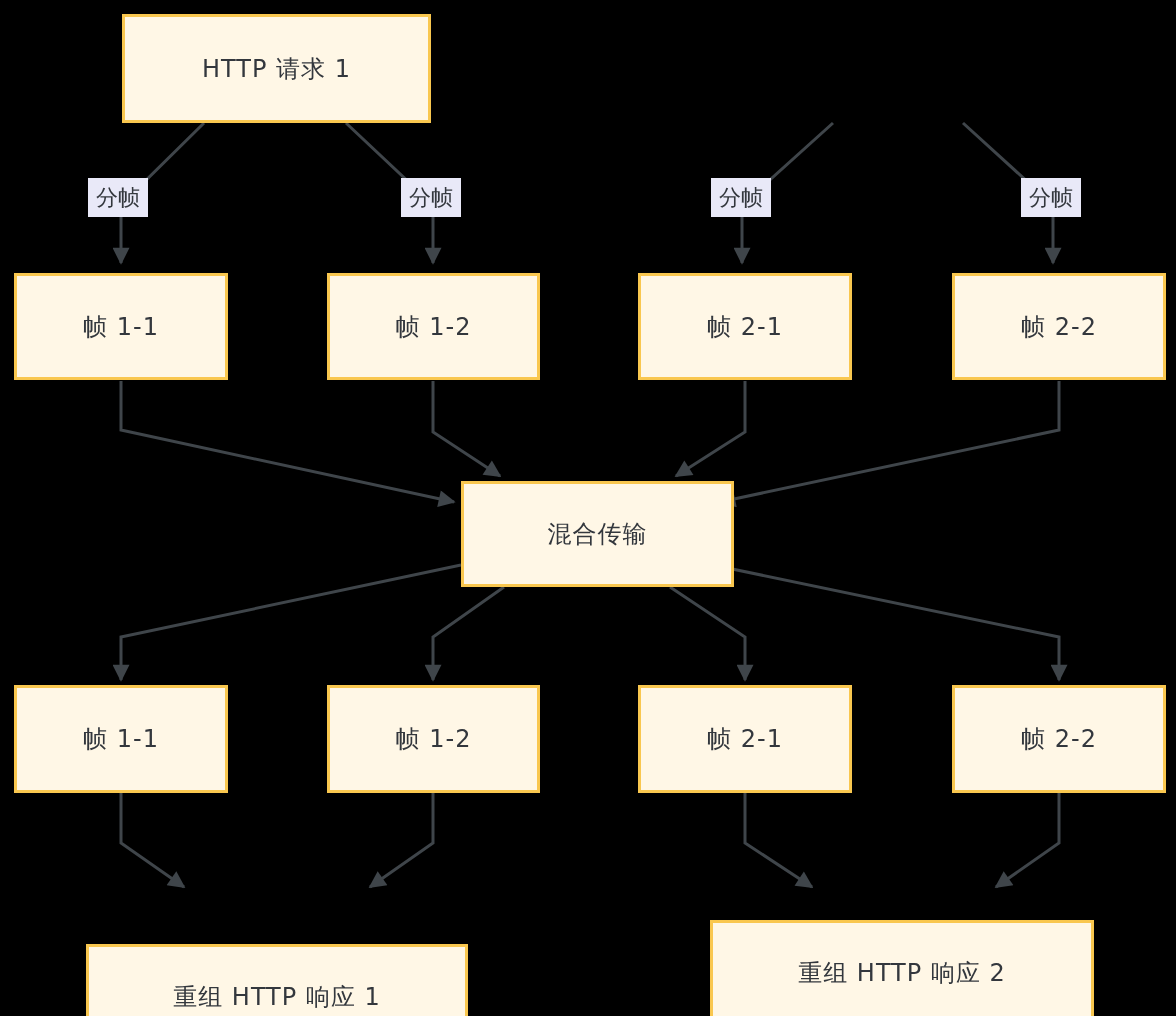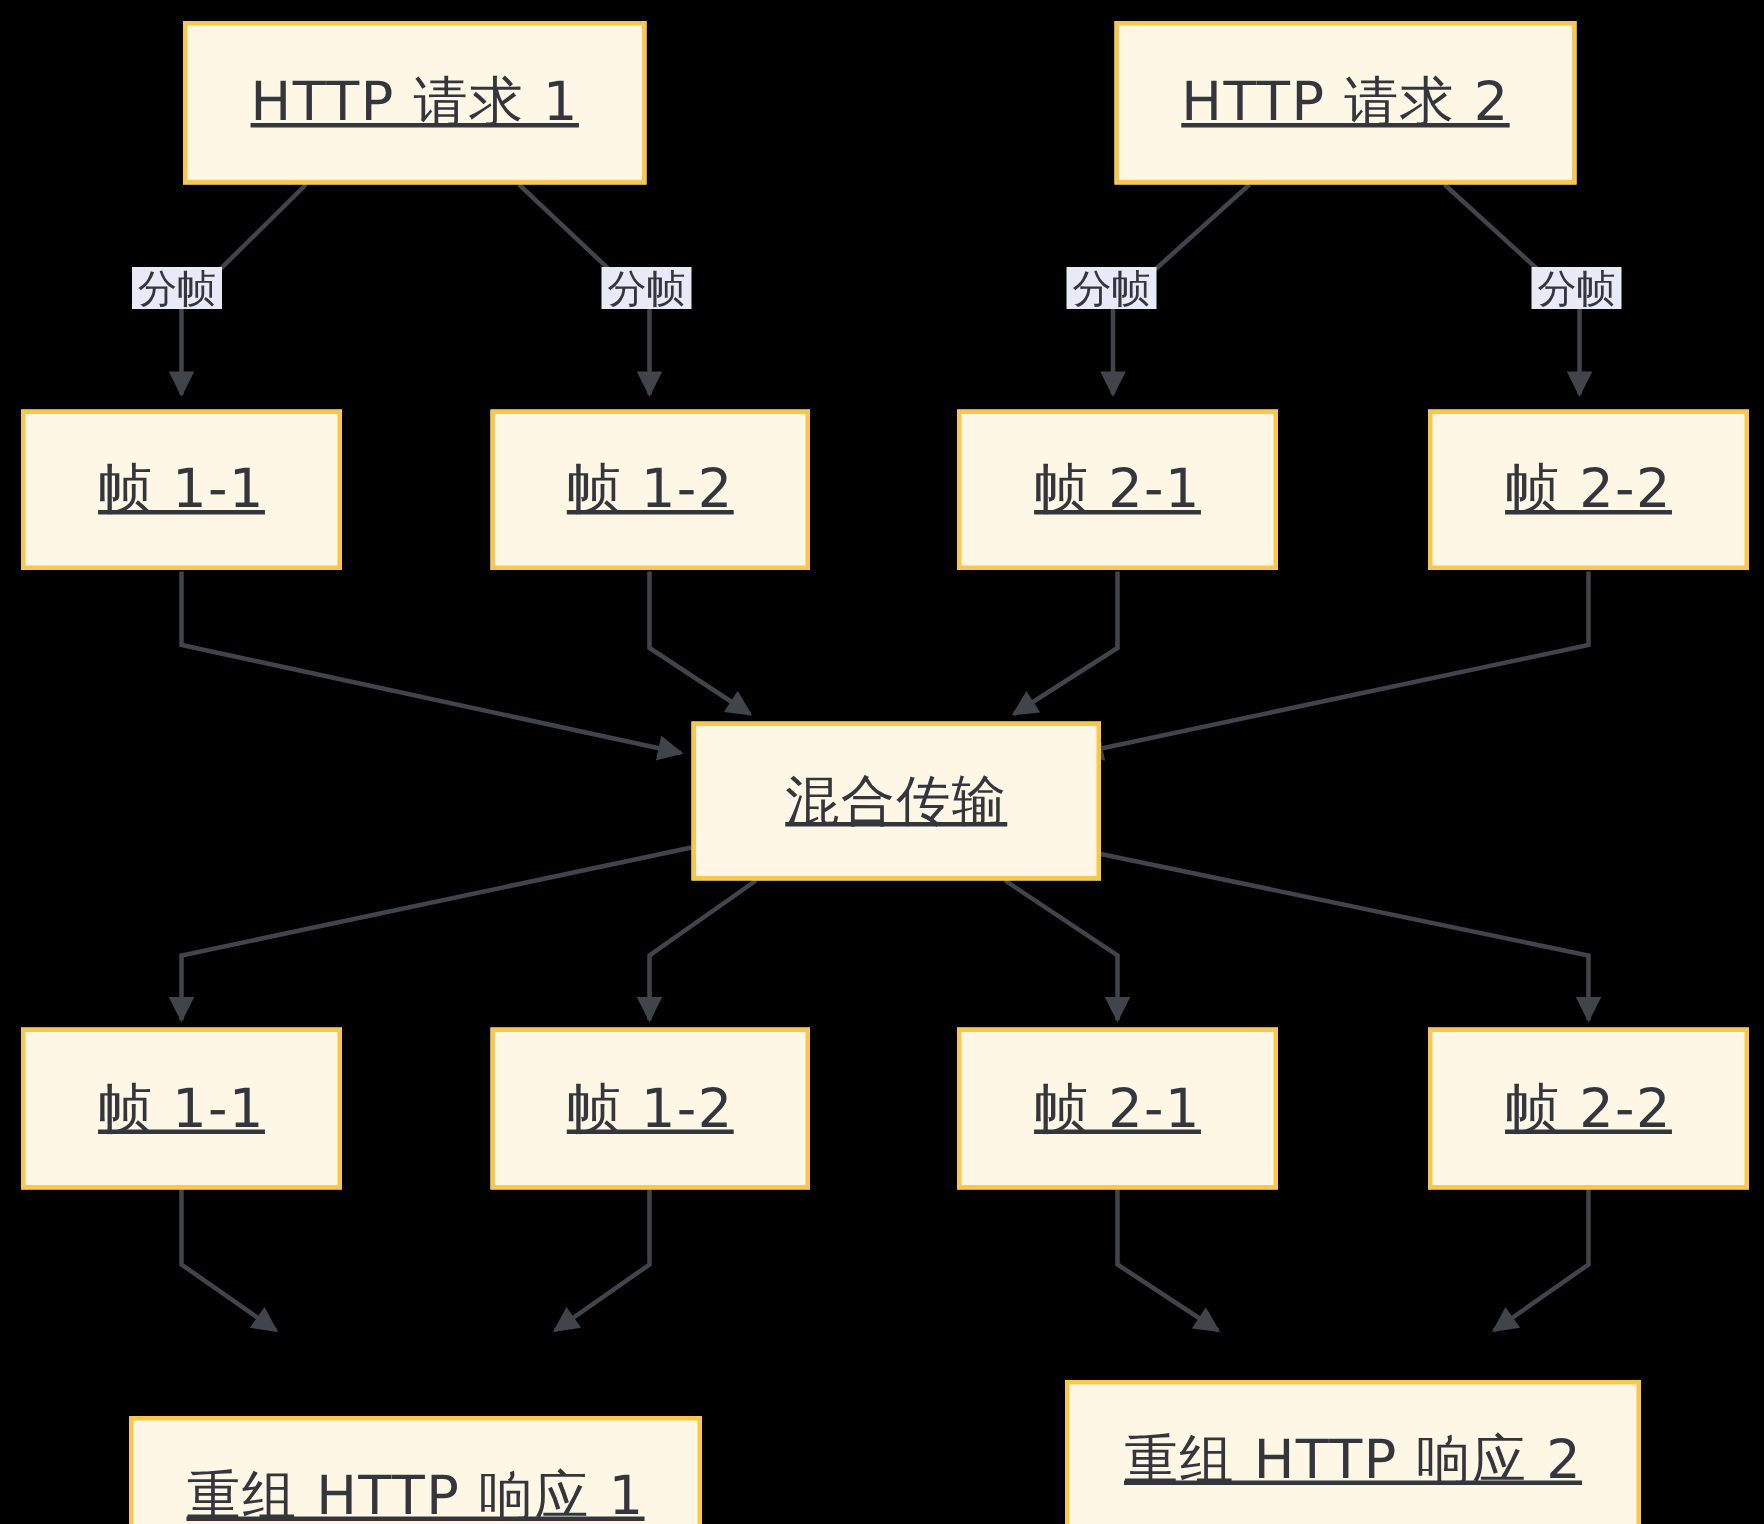--- a/index.html
+++ b/index.html
@@ -19,33 +19,32 @@
   }
   .canvas{position:relative;width:1176px;height:1016px;}
   .edges{position:absolute;left:0;top:0;width:1176px;height:1016px;}
   .node{
     position:absolute;
     box-sizing:border-box;
     background:var(--node-fill);
     border:3px solid var(--node-border);
     color:var(--text);
     display:flex;align-items:center;justify-content:center;
-    font-size:36px;
+    font-size:24px;
     letter-spacing:1px;
     white-space:nowrap;
-    text-decoration:underline;
   }
   .edge-label{
     position:absolute;
     box-sizing:border-box;
     background:var(--label-bg);
     color:var(--text);
     display:flex;align-items:center;justify-content:center;
-    font-size:26px;
-    width:60px;height:28px;top:178px;
+    font-size:22px;
+    width:60px;height:39px;top:178px;
   }
   
   .n-req1{left:122px;top:14px;width:309px;height:109px;}
   .n-req2{left:743px;top:14px;width:308px;height:109px;}
   .n-f11a{left:14px; top:273px;width:214px;height:107px;}
   .n-f12a{left:327px;top:273px;width:213px;height:107px;}
   .n-f21a{left:638px;top:273px;width:214px;height:107px;}
   .n-f22a{left:952px;top:273px;width:214px;height:107px;}
   .n-mix {left:461px;top:481px;width:273px;height:106px;}
   .n-f11b{left:14px; top:685px;width:214px;height:108px;}
@@ -89,21 +88,20 @@
       <path class="edge-line" d="M713,565 L1059,637 L1059,680" marker-end="url(#arrow)"></path>
 
       <path class="edge-line" d="M121,793 L121,843 L184,887" marker-end="url(#arrow)"></path>
       <path class="edge-line" d="M433,793 L433,843 L370,887" marker-end="url(#arrow)"></path>
       <path class="edge-line" d="M745,793 L745,843 L812,887" marker-end="url(#arrow)"></path>
       <path class="edge-line" d="M1059,793 L1059,843 L996,887" marker-end="url(#arrow)"></path>
     </g>
   </svg>
 
   <div class="node n-req1">HTTP 请求 1</div>
-  <div class="node n-req2">HTTP 请求 2</div>
 
   <div class="edge-label l-1">分帧</div>
   <div class="edge-label l-2">分帧</div>
   <div class="edge-label l-3">分帧</div>
   <div class="edge-label l-4">分帧</div>
 
   <div class="node n-f11a">帧 1-1</div>
   <div class="node n-f12a">帧 1-2</div>
   <div class="node n-f21a">帧 2-1</div>
   <div class="node n-f22a">帧 2-2</div>

